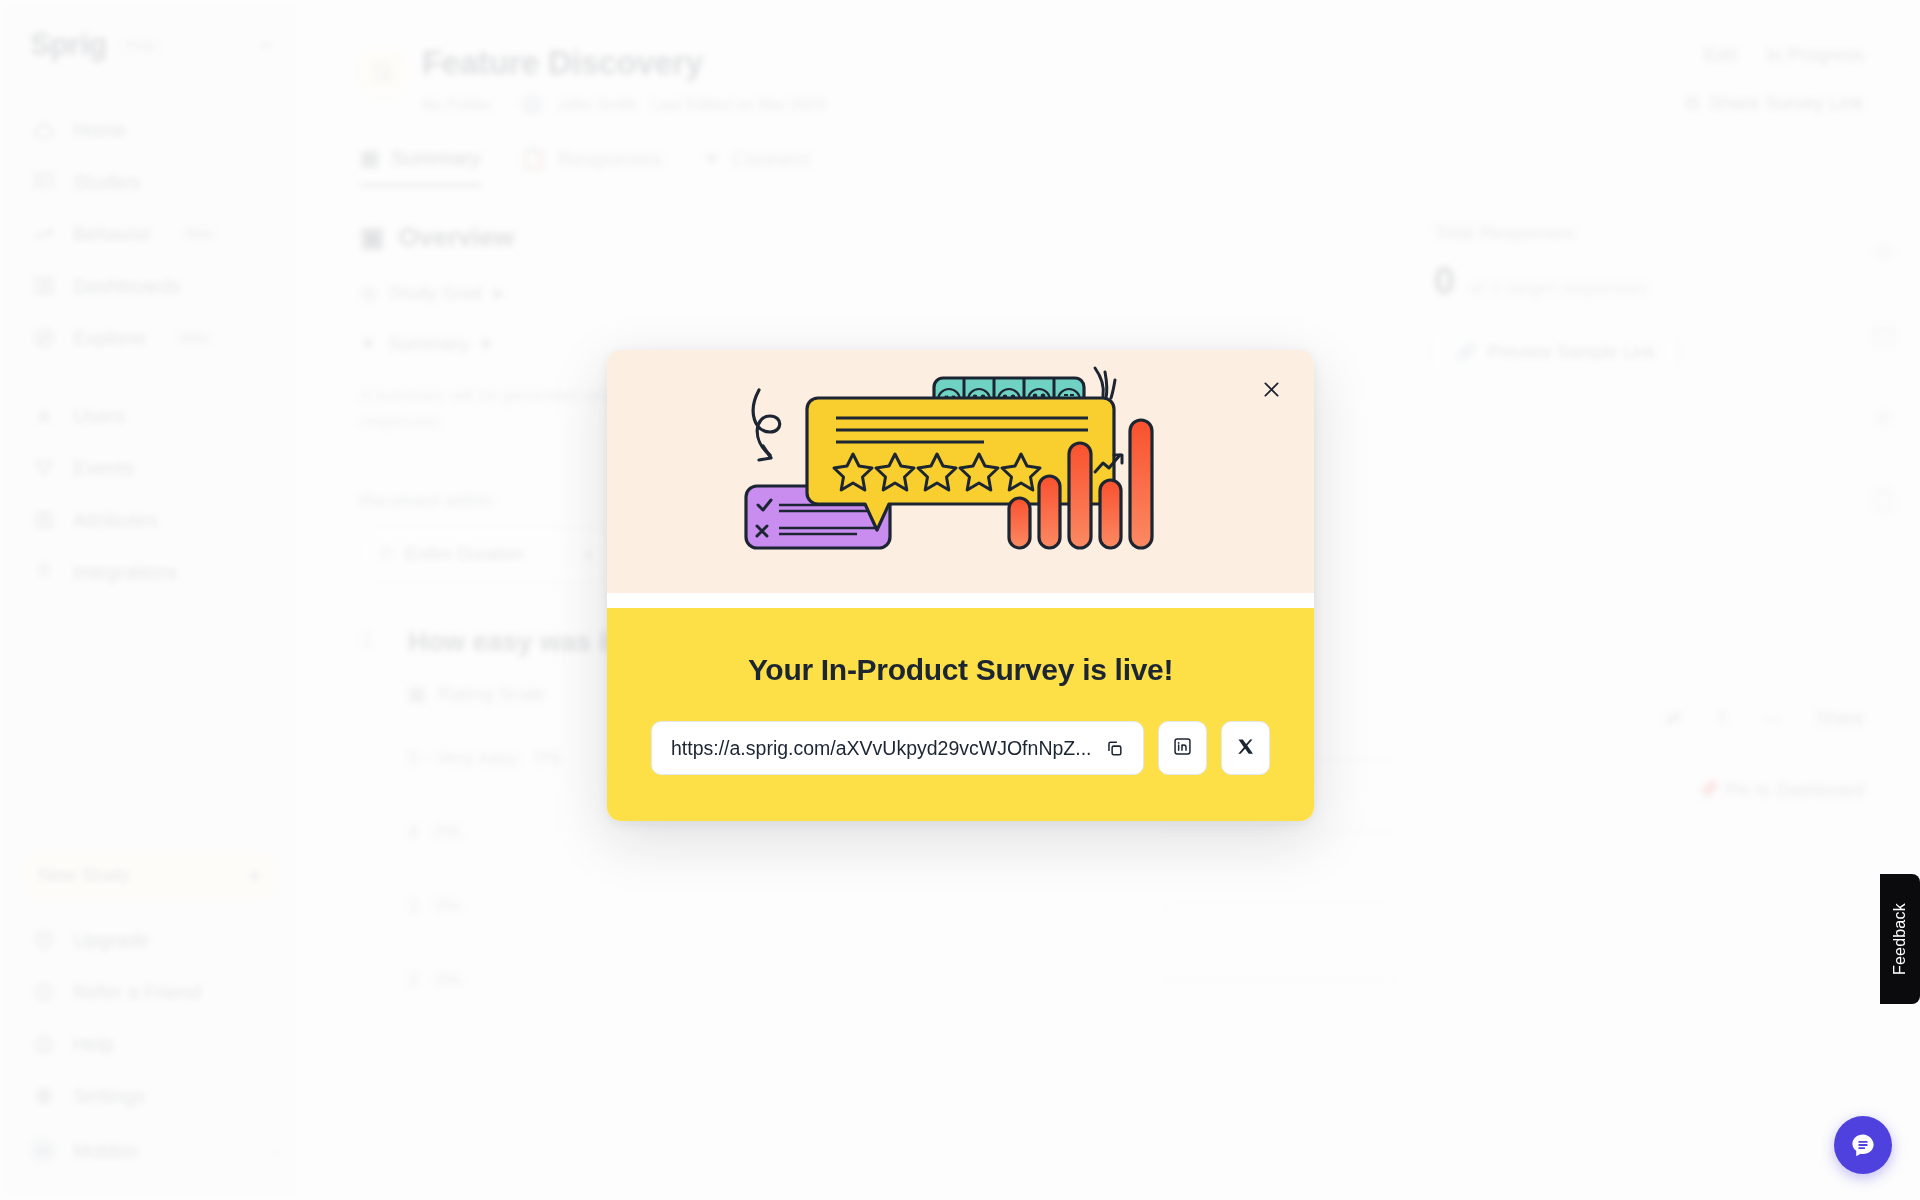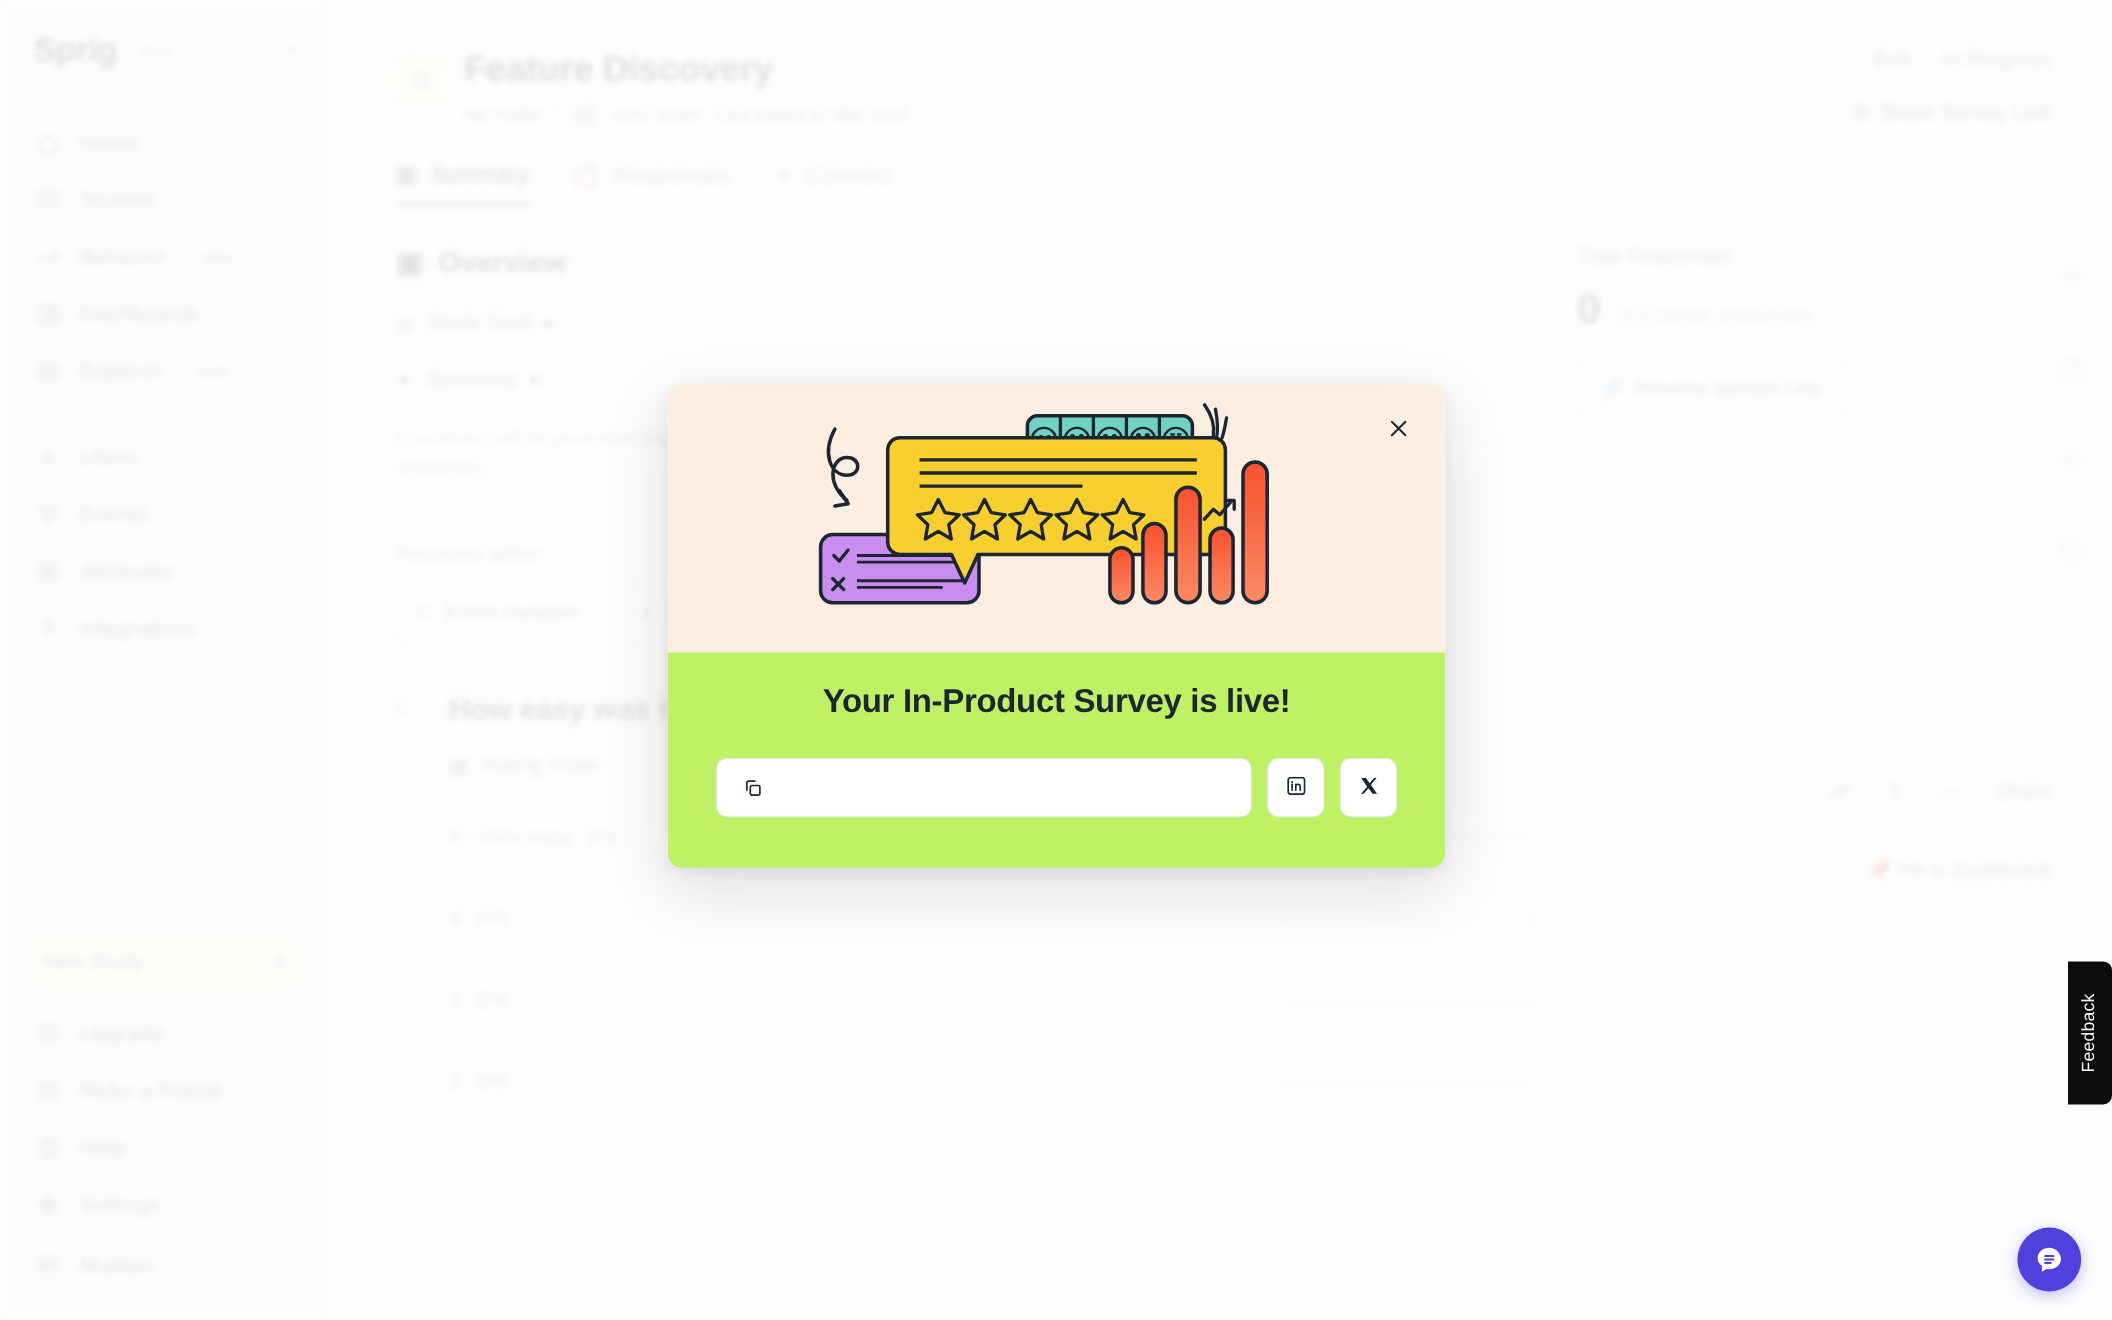--- a/index.html
+++ b/index.html
@@ -136,21 +136,21 @@
     background: #fff;
     box-shadow: 0 18px 60px rgba(20,25,35,.13), 0 3px 12px rgba(20,25,35,.07);
   }
   .modal-hero { position: relative; height: 243px; background: #fdeee2; }
   .modal-close {
     position: absolute; right: 26px; top: 22px;
     width: 34px; height: 34px; border: none; background: transparent;
     color: #1d2433; cursor: pointer; display: flex; align-items: center; justify-content: center;
   }
   .hero-art { position: absolute; left: 0; top: 0; width: 707px; height: 243px; }
-  .modal-body { padding: 28px 44px 46px 44px; text-align: center; background: #bef264; }
+  .modal-body { padding: 45px 44px 46px 44px; text-align: center; background: #fde047; margin-top: 15px; }
   .modal-title { font-size: 30px; font-weight: 700; color: #1c2532; letter-spacing: -.3px; }
   .modal-sub { margin-top: 16px; font-size: 19.5px; color: #3e4654; }
   .share-row { margin-top: 34px; display: flex; align-items: center; gap: 14px; justify-content: center; }
   .url-box {
     flex: 1; max-width: 521px; height: 54px;
     border: 1px solid #e4e7eb; border-radius: 10px;
     display: flex; align-items: center; gap: 10px;
     padding: 0 16px 0 19px; background: #fff;
   }
   .url-text {
@@ -580,20 +580,21 @@
             <path d="M5 5l14 14M19 5L5 19"></path>
           </svg>
       </button>
     </div>
 
     <div class="modal-body">
       <h2 class="modal-title">Your In-Product Survey is live!</h2>
 
       <div class="share-row">
         <div class="url-box">
+          <span class="url-text">https://a.sprig.com/aXVvUkpyd29vcWJOfnNpZ...</span>
           <button class="copy-btn">
             <svg width="19" height="19" viewBox="0 0 24 24" fill="none" stroke="currentColor" stroke-width="1.9">
                 <rect x="9" y="9" width="11" height="11" rx="2"></rect>
                 <path d="M5 15V6a2 2 0 012-2h8"></path>
               </svg>
           </button>
         </div>
 
         <button class="sq-btn">
           <span>

